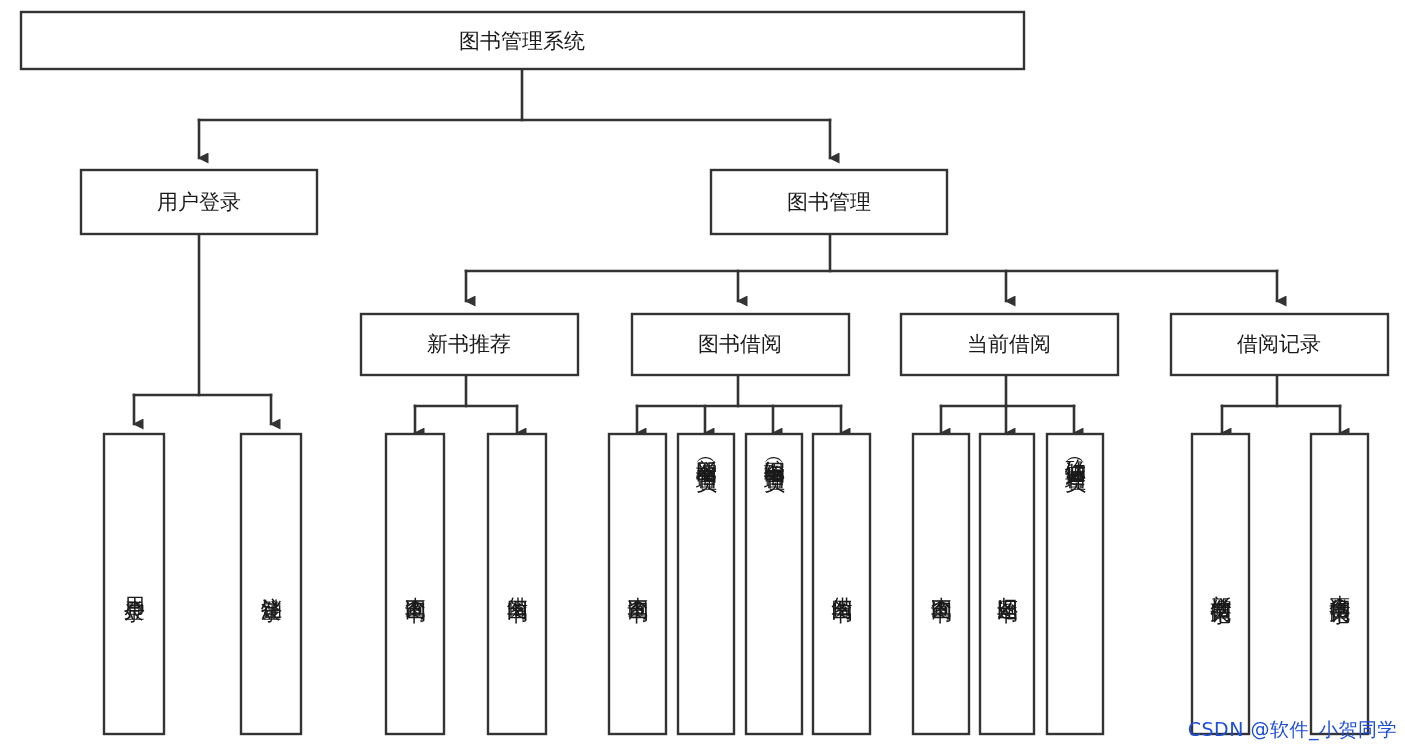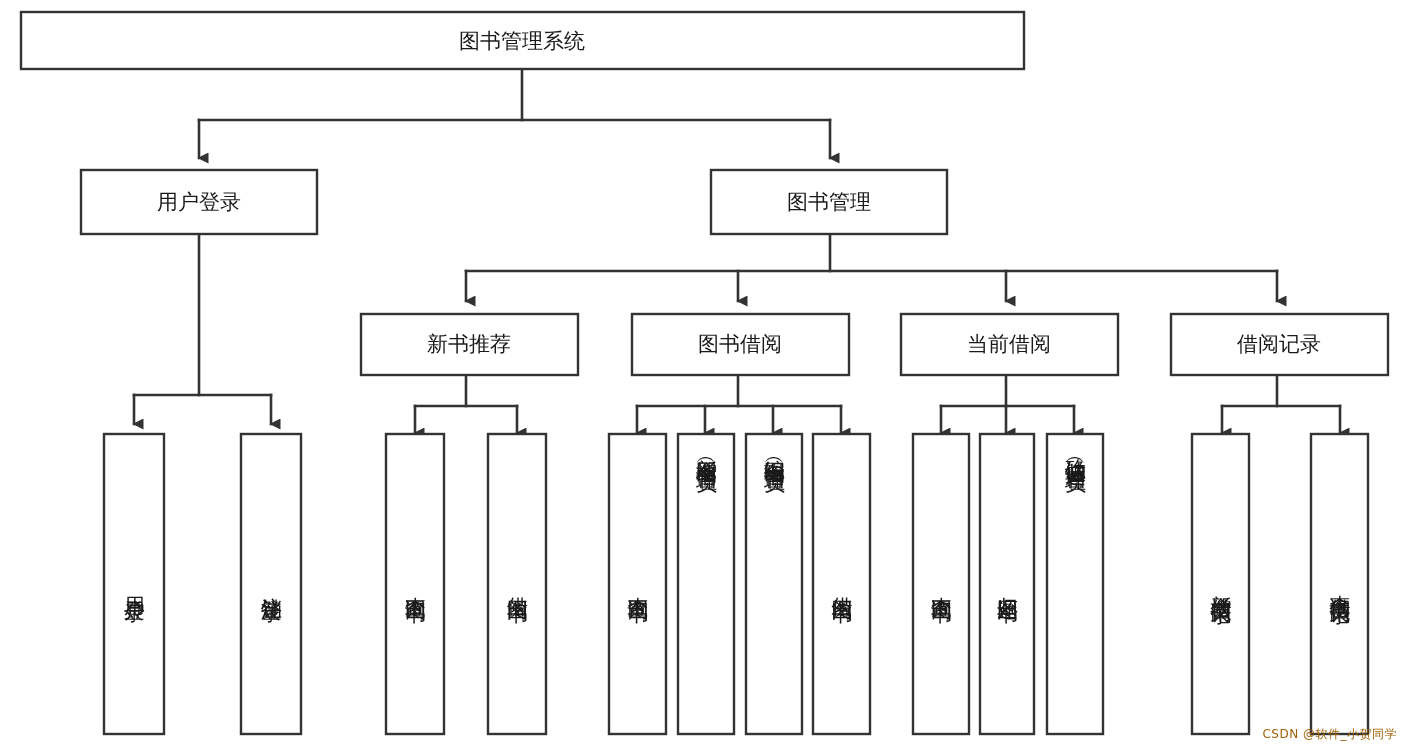--- a/index.html
+++ b/index.html
@@ -63,22 +63,22 @@
     align-items: center;
     justify-content: center;
     white-space: nowrap;
     pointer-events: none;
   }
   #watermark {
     position: absolute;
     right: 8px;
     bottom: 4px;
     font-family: "DejaVu Sans", "Liberation Sans", sans-serif;
-    font-size: 12px;
-    color: #a16207;
+    font-size: 19px;
+    color: #1d4ed8;
     letter-spacing: 0.5px;
     white-space: nowrap;
   }
 </style>
 </head>
 <body>
 
 <div id="diagram-root">
 
   <svg id="tree-svg" viewBox="0 0 1405 747">

